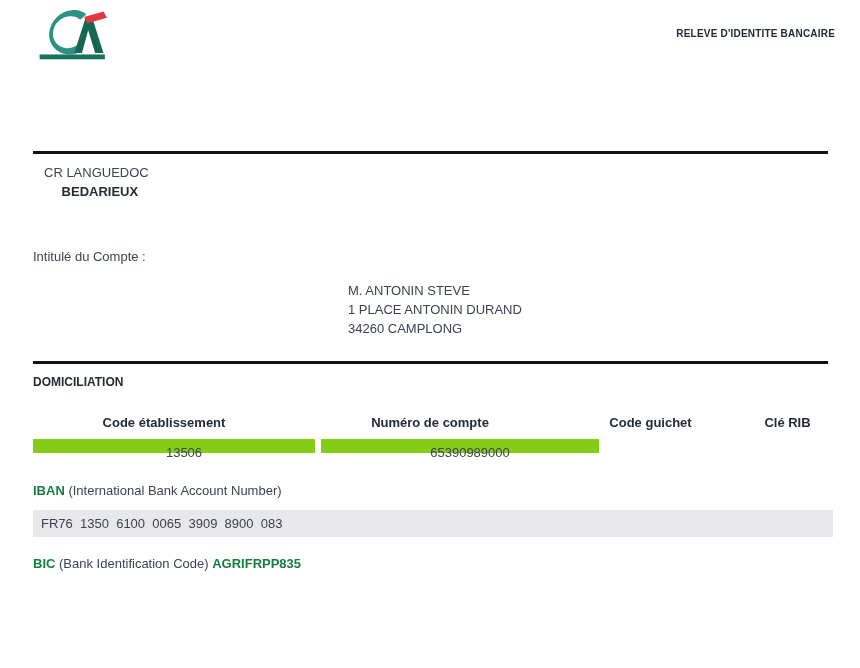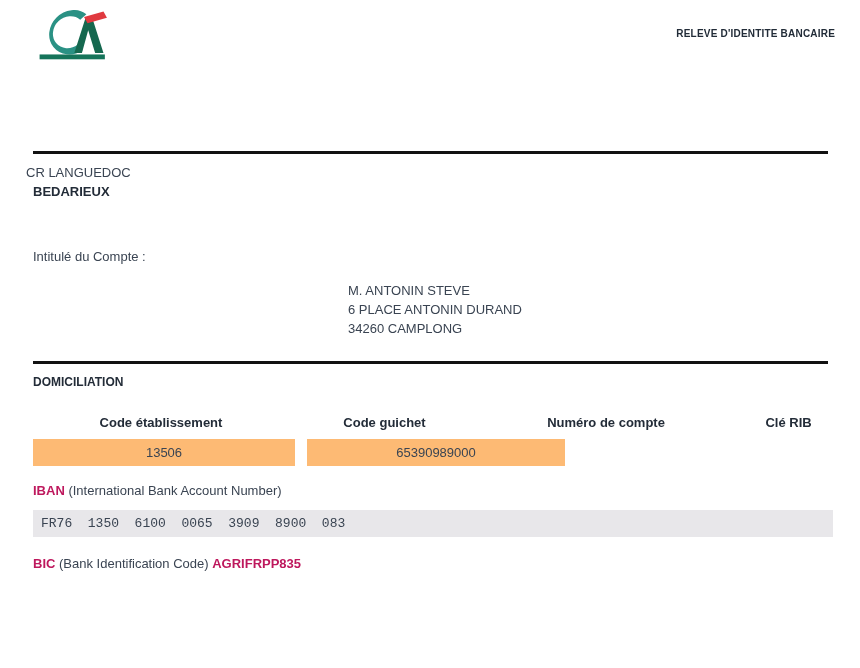--- a/index.html
+++ b/index.html
@@ -21,54 +21,54 @@
     position: absolute; top: 28px; right: 25px;
     font-size: 10px; font-weight: 700; color: #222c38; letter-spacing: 0.2px;
   }
 
   
   .rule { position: absolute; left: 33px; width: 795px; height: 3px; background: #121212; }
   .rule-1 { top: 151px; }
   .rule-2 { top: 361px; }
 
   
-  .bank-block { position: absolute; left: 26px; top: 163px; line-height: 19px; }
+  .bank-block { position: absolute; left: 44px; top: 163px; line-height: 19px; text-align: center; }
   .bank-branch { font-weight: 700; color: #232c38; margin-left: 7px; }
 
   
   .account-label { position: absolute; left: 33px; top: 249px; }
   .holder-block { position: absolute; left: 348px; top: 281px; line-height: 19px; }
 
   
   .domiciliation-title {
     position: absolute; left: 33px; top: 375px;
     font-weight: 700; color: #232c38; font-size: 12px;
   }
   .rib-table { position: absolute; left: 33px; top: 412px; width: 800px; }
-  .rib-row { display: flex; gap: 12px; }
+  .rib-row { display: flex; gap: 6px; }
   .rib-head-row { margin-bottom: 5px; }
   .rib-cell { text-align: center; }
   .rib-head-cell {
     font-weight: 700; color: #232c38; height: 22px; line-height: 22px;
   }
   .rib-value-cell {
-    background: #fdba74; height: 27px; line-height: 27px; color: #3a4452;
+    background: #84cc16; height: 14px; line-height: 27px; color: #3a4452; padding-left: 20px;
   }
   .col-0 { width: 262px; }
   .col-1 { width: 171px; }
   .col-2 { width: 258px; }
   .col-3 { width: 91px; }
 
   
   .iban-label { position: absolute; left: 33px; top: 483px; }
-  .iban-label b, .bic-line b { color: #be185d; }
+  .iban-label b, .bic-line b { color: #15803d; }
   .iban-bar {
     position: absolute; left: 33px; top: 510px; width: 800px; height: 27px;
     background: #e8e7ea; line-height: 27px; box-sizing: border-box;
-    padding-left: 8px; white-space: pre; color: #3a4452; font-family: Liberation Mono, monospace;
+    padding-left: 8px; white-space: pre; color: #3a4452;
   }
 
   
   .bic-line { position: absolute; left: 33px; top: 556px; }
   b { font-weight: 700; }
 </style>
 </head>
 <body>
 
 <div class="page">
@@ -92,33 +92,33 @@
 
   <div class="bank-block">
     <div>CR LANGUEDOC</div>
     <div class="bank-branch">BEDARIEUX</div>
   </div>
 
   <div class="account-label">Intitulé du Compte :</div>
 
   <div class="holder-block">
     <div>M. ANTONIN STEVE</div>
-    <div>6 PLACE ANTONIN DURAND</div>
+    <div>1 PLACE ANTONIN DURAND</div>
     <div>34260 CAMPLONG</div>
   </div>
 
   <div class="rule rule-2"></div>
 
   <div class="domiciliation-title">DOMICILIATION</div>
 
   <div class="rib-table">
     <div class="rib-row rib-head-row">
       <div class="rib-cell rib-head-cell col-0">Code établissement</div>
+      <div class="rib-cell rib-head-cell col-2">Numéro de compte</div>
       <div class="rib-cell rib-head-cell col-1">Code guichet</div>
-      <div class="rib-cell rib-head-cell col-2">Numéro de compte</div>
       <div class="rib-cell rib-head-cell col-3">Clé RIB</div>
     </div>
     <div class="rib-row">
       <div class="rib-cell rib-value-cell col-0">13506</div>
       <div class="rib-cell rib-value-cell col-2">65390989000</div>
     </div>
   </div>
 
   <div class="iban-label">
     <b>IBAN</b><span class="pre"> (International Bank Account Number)</span>

